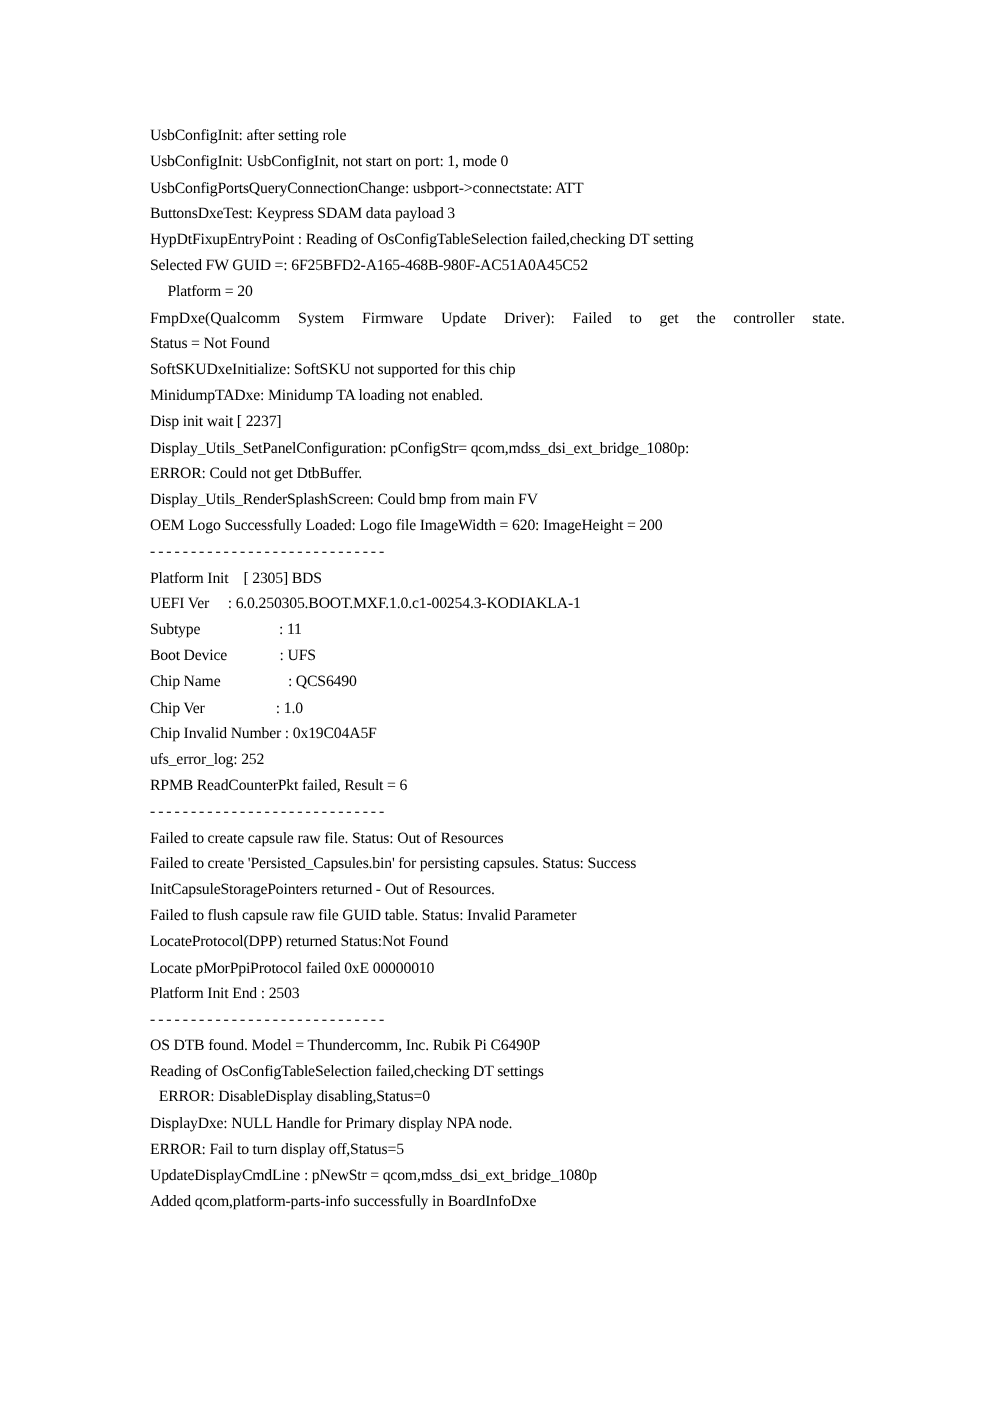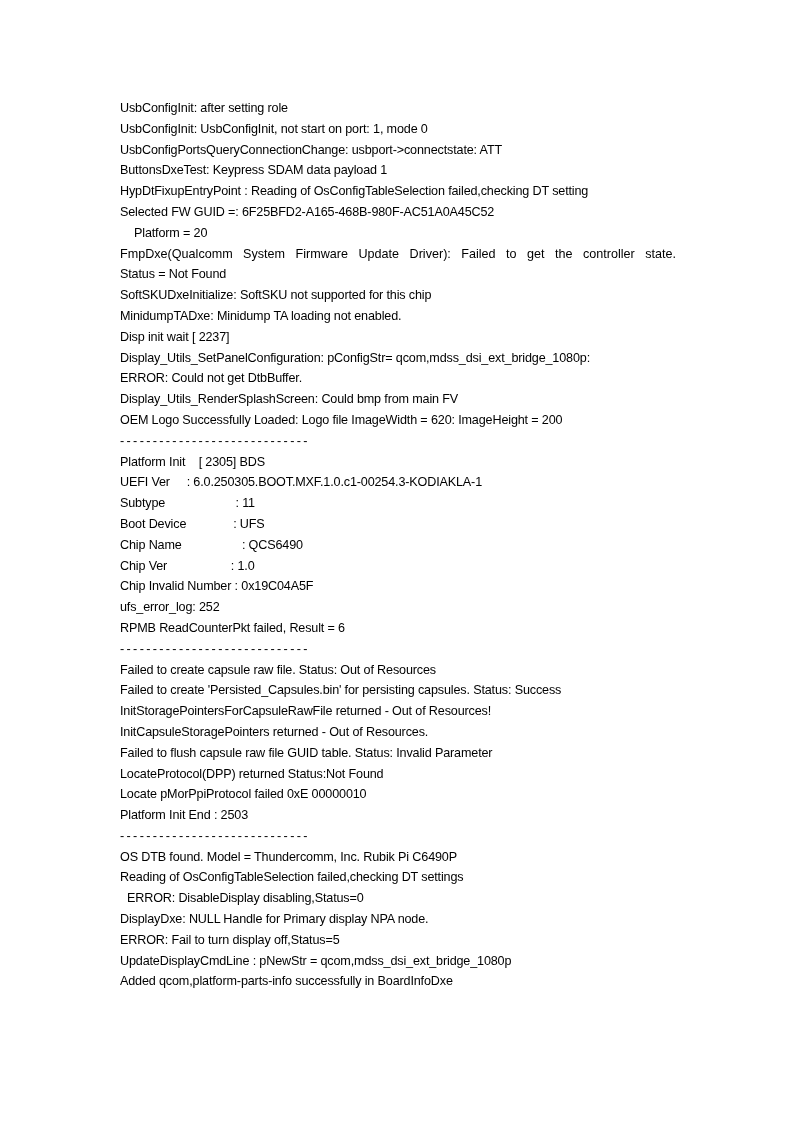--- a/index.html
+++ b/index.html
@@ -13,20 +13,21 @@
       position: relative;
       overflow: hidden;
       font-family: "Liberation Sans", "DejaVu Sans", sans-serif;
       color: #000000;
     }
     .page {
       position: absolute;
       left: 120px;
       top: 98px;
       width: 556px;
+      font-family: Liberation Serif, serif;
     }
     .line {
       display: block;
       height: 20.8px;
       line-height: 20.8px;
       font-size: 12.6px;
       white-space: pre;
       letter-spacing: -0.15px;
     }
     .line.justify {
@@ -42,21 +43,21 @@
       letter-spacing: 2.35px;
     }
   </style>
 </head>
 <body>
 
 <div class="page">
   <span class="line">UsbConfigInit: after setting role</span>
   <span class="line">UsbConfigInit: UsbConfigInit, not start on port: 1, mode 0</span>
   <span class="line">UsbConfigPortsQueryConnectionChange: usbport-&gt;connectstate: ATT</span>
-  <span class="line">ButtonsDxeTest: Keypress SDAM data payload 1</span>
+  <span class="line">ButtonsDxeTest: Keypress SDAM data payload 3</span>
   <span class="line">HypDtFixupEntryPoint : Reading of OsConfigTableSelection failed,checking DT setting</span>
   <span class="line">Selected FW GUID =: 6F25BFD2-A165-468B-980F-AC51A0A45C52</span>
   <span class="line indent1">Platform = 20</span>
   <span class="line justify">FmpDxe(Qualcomm System Firmware Update Driver): Failed to get the controller state.</span>
   <span class="line">Status = Not Found</span>
   <span class="line">SoftSKUDxeInitialize: SoftSKU not supported for this chip</span>
   <span class="line">MinidumpTADxe: Minidump TA loading not enabled.</span>
   <span class="line">Disp init wait [ 2237]</span>
   <span class="line">Display_Utils_SetPanelConfiguration: pConfigStr= qcom,mdss_dsi_ext_bridge_1080p:</span>
   <span class="line">ERROR: Could not get DtbBuffer.</span>
@@ -68,21 +69,20 @@
   <span class="line">Subtype                     : 11</span>
   <span class="line">Boot Device              : UFS</span>
   <span class="line">Chip Name                  : QCS6490</span>
   <span class="line">Chip Ver                   : 1.0</span>
   <span class="line">Chip Invalid Number : 0x19C04A5F</span>
   <span class="line">ufs_error_log: 252</span>
   <span class="line">RPMB ReadCounterPkt failed, Result = 6</span>
   <span class="line sep">-----------------------------</span>
   <span class="line">Failed to create capsule raw file. Status: Out of Resources</span>
   <span class="line">Failed to create 'Persisted_Capsules.bin' for persisting capsules. Status: Success</span>
-  <span class="line">InitStoragePointersForCapsuleRawFile returned - Out of Resources!</span>
   <span class="line">InitCapsuleStoragePointers returned - Out of Resources.</span>
   <span class="line">Failed to flush capsule raw file GUID table. Status: Invalid Parameter</span>
   <span class="line">LocateProtocol(DPP) returned Status:Not Found</span>
   <span class="line">Locate pMorPpiProtocol failed 0xE 00000010</span>
   <span class="line">Platform Init End : 2503</span>
   <span class="line sep">-----------------------------</span>
   <span class="line">OS DTB found. Model = Thundercomm, Inc. Rubik Pi C6490P</span>
   <span class="line">Reading of OsConfigTableSelection failed,checking DT settings</span>
   <span class="line indent2">ERROR: DisableDisplay disabling,Status=0</span>
   <span class="line">DisplayDxe: NULL Handle for Primary display NPA node.</span>

